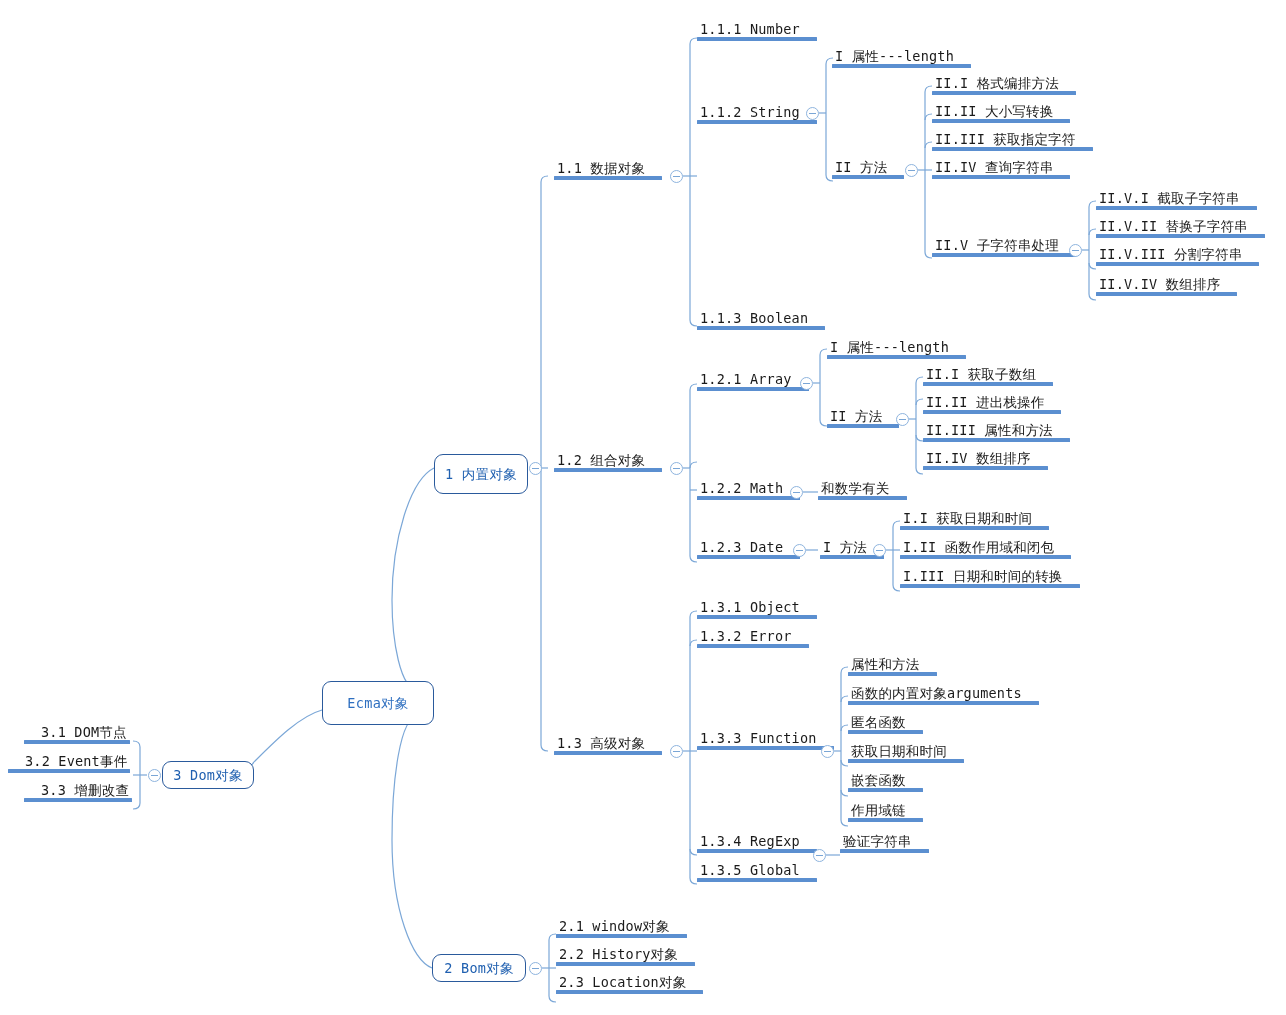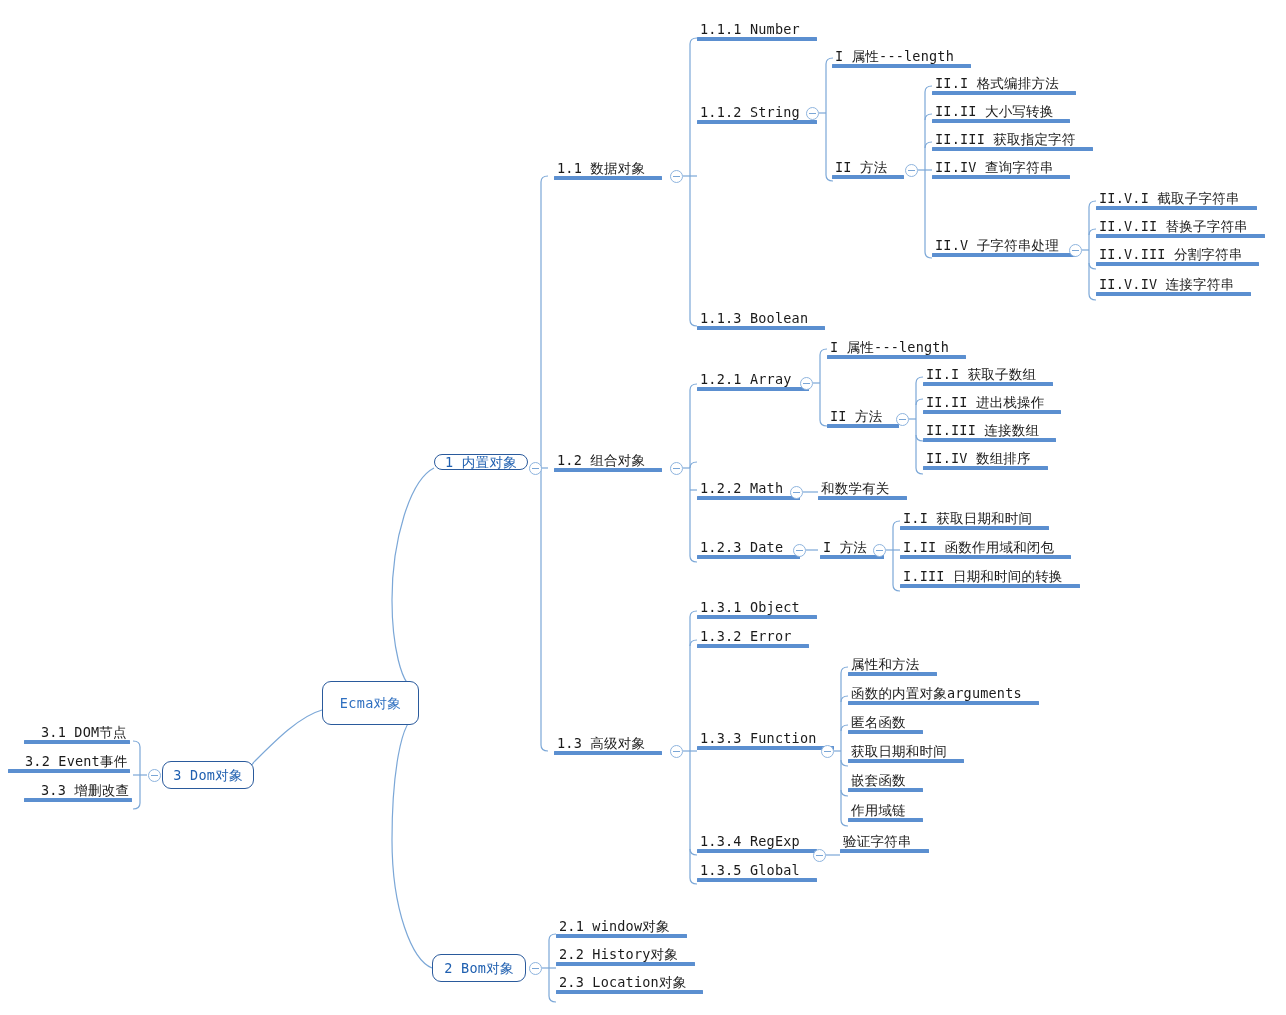--- a/index.html
+++ b/index.html
@@ -190,25 +190,25 @@
 
       <path d="M147,775 L140,775"></path>
       <path d="M140,747 L140,803"></path>
       <path d="M140,747 C140,743 137,741 133,741"></path>
       <path d="M140,775 L133,775"></path>
       <path d="M140,803 C140,807 137,809 133,809"></path>
 
     </g>
   </svg>
 
-  <div class="boxnode root" style="left:322px; top:681px; width:97px; height:44px;">
+  <div class="boxnode root" style="left:322px; top:681px; width:112px; height:44px;">
     <span>Ecma对象</span>
   </div>
 
-  <div class="boxnode" style="left:434px; top:454px; width:94px; height:16px;">
+  <div class="boxnode" style="left:434px; top:454px; width:94px; height:40px;">
     <span>1 内置对象</span>
   </div>
 
   <div class="boxnode" style="left:432px; top:954px; width:94px; height:28px;">
     <span>2 Bom对象</span>
   </div>
 
   <div class="boxnode" style="left:162px; top:761px; width:92px; height:28px;">
     <span>3 Dom对象</span>
   </div>
@@ -264,21 +264,21 @@
   <div class="node ul grow" style="left:1096px; top:191px;">
     <span class="txt">II.V.I 截取子字符串</span>
   </div>
   <div class="node ul grow" style="left:1096px; top:219px;">
     <span class="txt">II.V.II 替换子字符串</span>
   </div>
   <div class="node ul grow" style="left:1096px; top:247px;">
     <span class="txt">II.V.III 分割字符串</span>
   </div>
   <div class="node ul grow" style="left:1096px; top:277px;">
-    <span class="txt">II.V.IV 连接字符串</span>
+    <span class="txt">II.V.IV 数组排序</span>
   </div>
 
   <div class="node ul grow" style="left:697px; top:372px;text-decoration:underline;">
     <span class="txt">1.2.1 Array</span>
   </div>
   <div class="node ul grow" style="left:697px; top:481px;">
     <span class="txt">1.2.2 Math</span>
   </div>
   <div class="node ul grow" style="left:697px; top:540px;">
     <span class="txt">1.2.3 Date</span>
@@ -291,21 +291,21 @@
     <span class="txt">II 方法</span>
   </div>
 
   <div class="node ul grow" style="left:923px; top:367px;">
     <span class="txt">II.I 获取子数组</span>
   </div>
   <div class="node ul grow" style="left:923px; top:395px;">
     <span class="txt">II.II 进出栈操作</span>
   </div>
   <div class="node ul grow" style="left:923px; top:423px;">
-    <span class="txt">II.III 连接数组</span>
+    <span class="txt">II.III 属性和方法</span>
   </div>
   <div class="node ul grow" style="left:923px; top:451px;">
     <span class="txt">II.IV 数组排序</span>
   </div>
 
   <div class="node ul grow" style="left:818px; top:481px;">
     <span class="txt">和数学有关</span>
   </div>
 
   <div class="node ul grow" style="left:820px; top:540px;">

